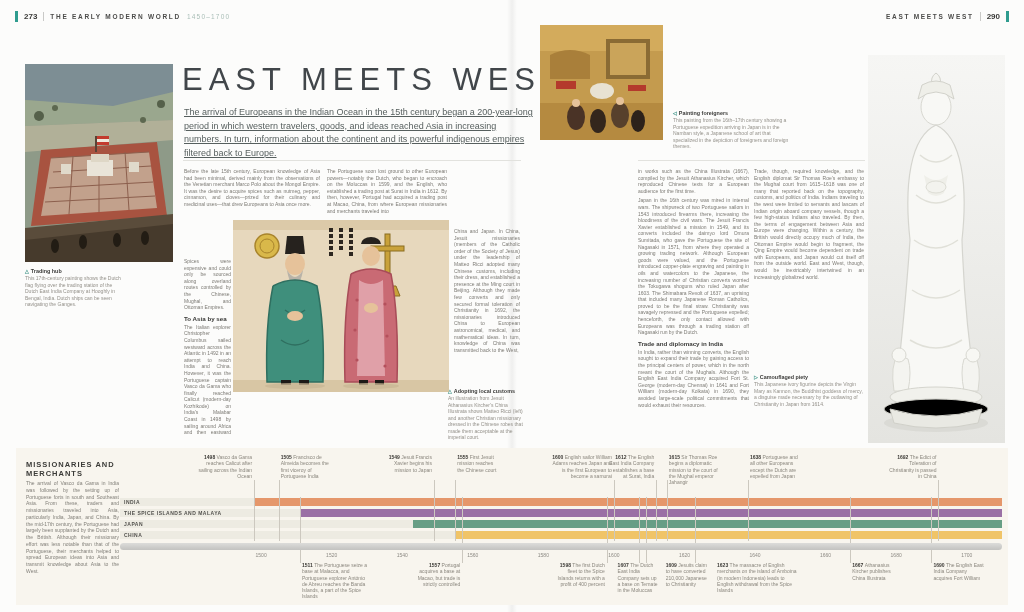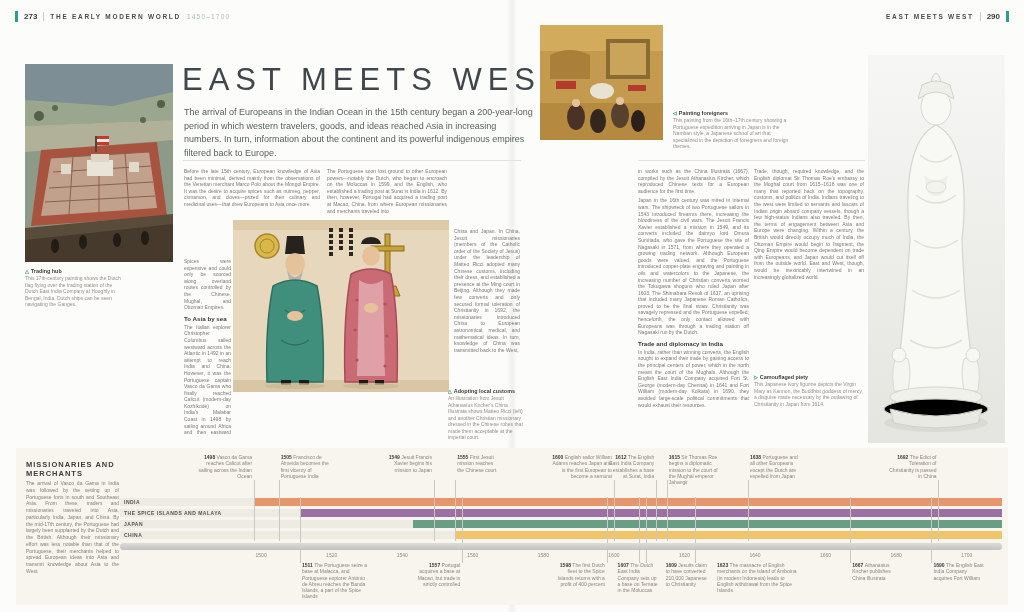--- a/index.html
+++ b/index.html
@@ -7,21 +7,21 @@
   .abs{position:absolute;}
   
   .hdr{display:flex;align-items:center;gap:6px;}
   .tick{width:3px;height:11px;background:#2f9c8f;}
   .pagenum{font-size:8px;font-weight:bold;color:#3b3b39;}
   .hdiv{width:1px;height:9px;background:#c9c9c7;}
   .runtitle{font-size:6.5px;letter-spacing:1.7px;font-weight:bold;color:#4c4c4a;white-space:nowrap;}
   .rundates{font-size:6.5px;letter-spacing:1.2px;color:#a9beb7;white-space:nowrap;}
   
   .bigtitle{font-size:31px;font-weight:200;letter-spacing:6px;color:#41464a;white-space:nowrap;}
-  .intro{width:352px;font-size:9px;line-height:1.5;color:#565f5e;}
+  .intro{width:352px;font-size:9px;line-height:1.5;color:#565f5e;text-decoration:underline;}
   .rule{height:1px;background:#e2e2de;}
   
   .bodytxt{font-size:5px;line-height:1.32;color:#7d7b75;text-align:justify;overflow:hidden;}
   .subhead{font-size:6.2px;font-weight:bold;color:#3a3a38;margin:4px 0 2px 0;text-align:left;}
   
   .cap{font-size:5px;line-height:1.3;color:#94918a;}
   .capt{font-size:5.4px;font-weight:bold;color:#3c3c3a;margin-bottom:1px;}
   .capm{color:#3f9488;font-size:5px;margin-right:2px;}
   
   .gutter{width:10px;background:linear-gradient(90deg,rgba(0,0,0,0),rgba(0,0,0,.05),rgba(0,0,0,0));}

